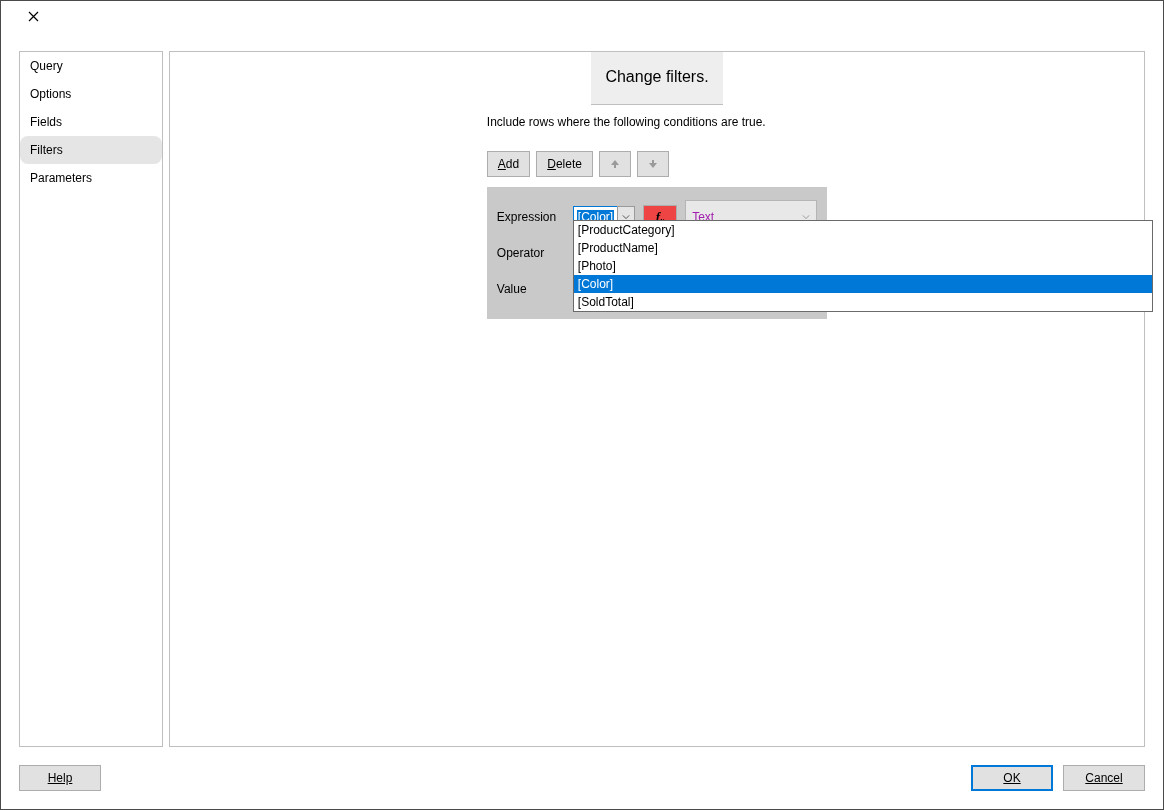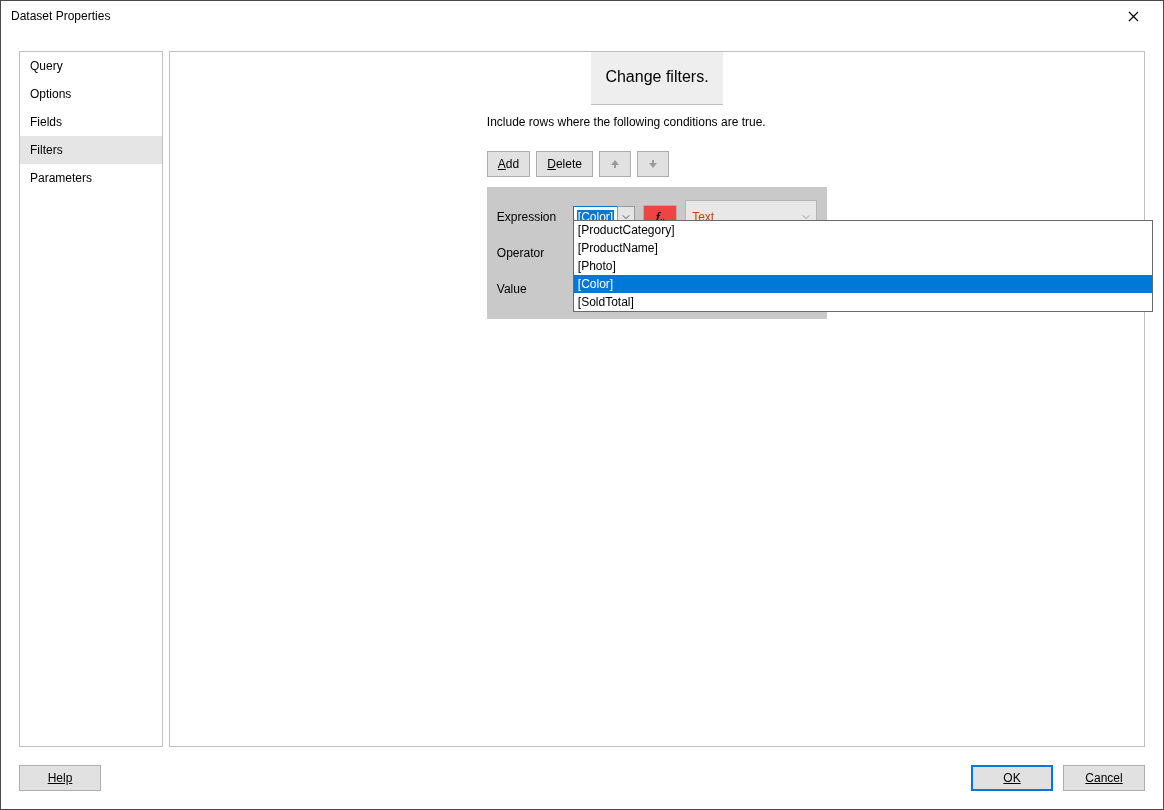--- a/index.html
+++ b/index.html
@@ -48,20 +48,21 @@
     border: 1px solid #bfbfbf;
     background: #fff;
   }
   .sidepane-item {
     padding: 7px 10px;
     font-size: 12px;
     cursor: pointer;
   }
   .sidepane-item.selected {
     background: #e5e5e5;
+    border-radius: 8px;
   }
   .mainpane {
     flex: 1;
     border: 1px solid #bfbfbf;
     background: #fff;
     display: flex;
     flex-direction: column;
     align-items: center;
   }
   .main-header {
@@ -165,21 +166,21 @@
     font-size: 13px;
     cursor: pointer;
     font-weight: bold;
   }
   .type-combo {
     margin-left: 8px;
     width: 132px;
     height: 22px;
     background: #e8e8e8;
     border: 1px solid #b5b5b5;
-    color: #c2410c;
+    color: #a21caf;
     padding: 16px 6px;
     display: flex;
     align-items: center;
     font-size: 12px;
     position: relative;
   }
   .type-combo .arr {
     position: absolute;
     right: 6px;
     top: 50%;
@@ -236,21 +237,20 @@
   }
   .footer-btn.primary {
     border: 2px solid #0078d7;
     background: #e1e1e1;
   }
 </style>
 </head>
 <body>
 
 <div class="titlebar">
-  <span class="title">Dataset Properties</span>
   <div class="close">
     <svg width="11" height="11" viewBox="0 0 11 11">
         <path d="M1 1 L10 10 M10 1 L1 10" stroke="#000" stroke-width="1.2" fill="none"></path>
       </svg>
   </div>
 </div>
 
 <div class="content-wrap">
   <div class="layout">
     <div class="sidepane">

